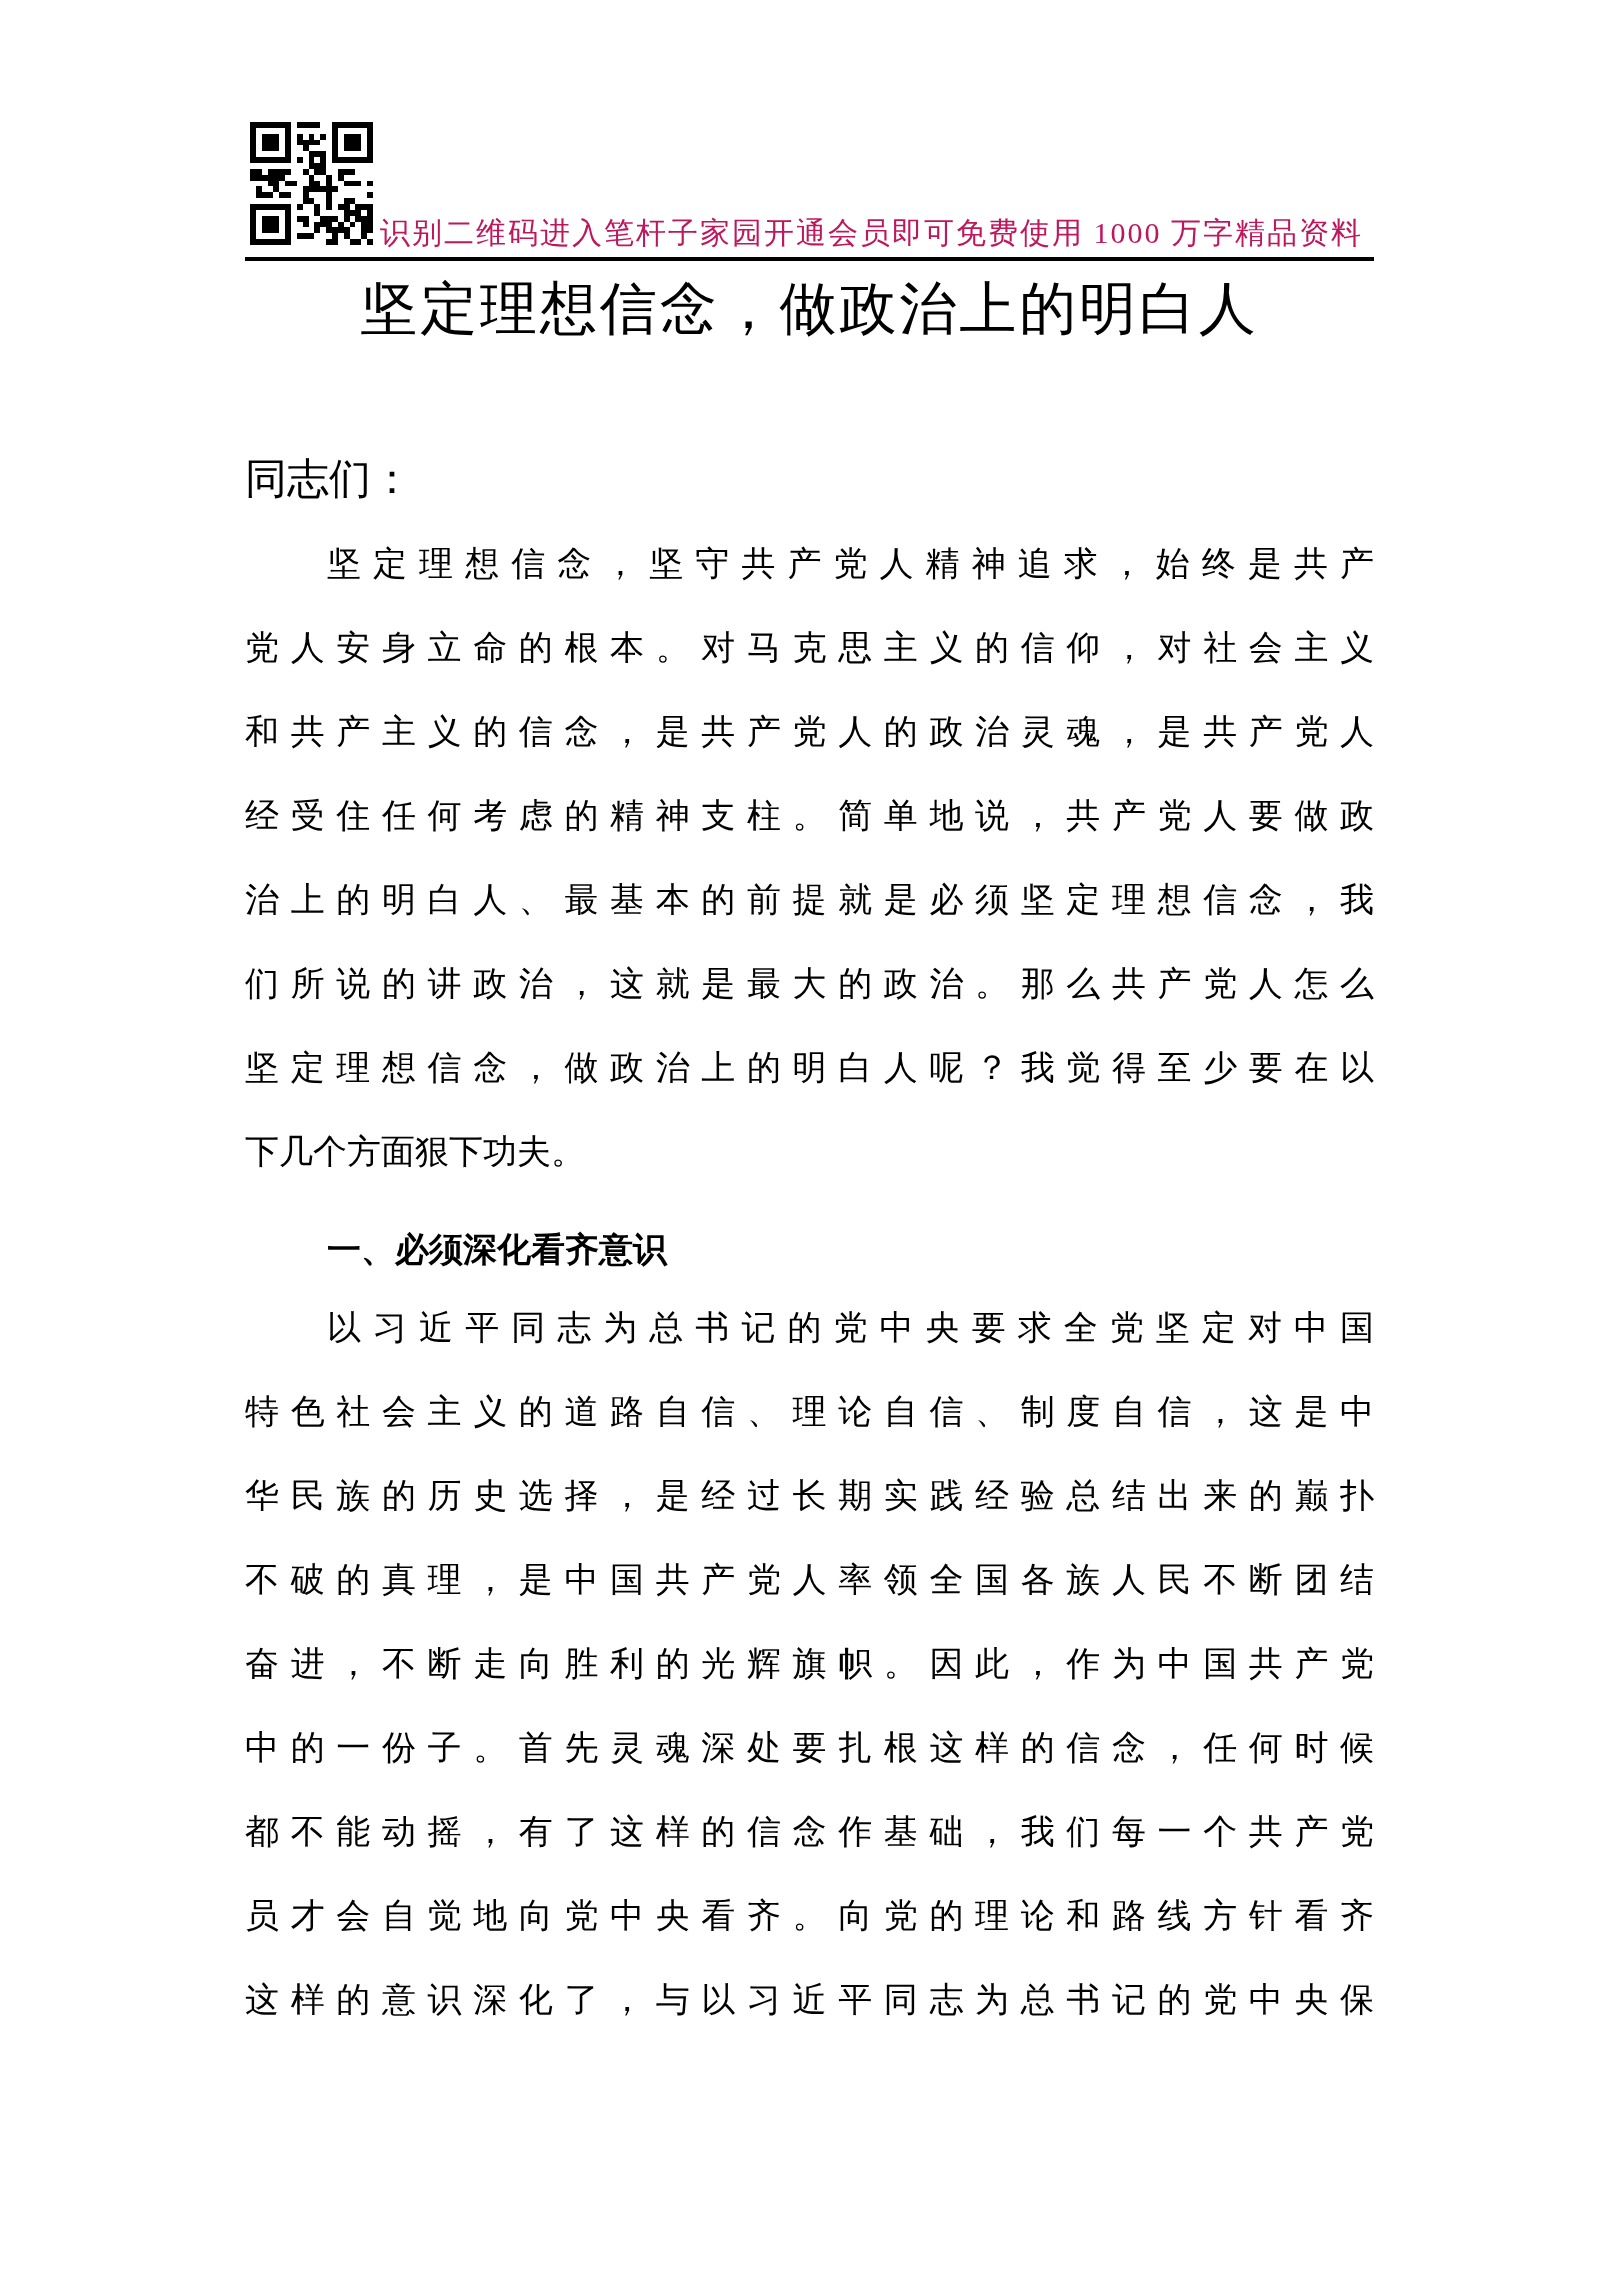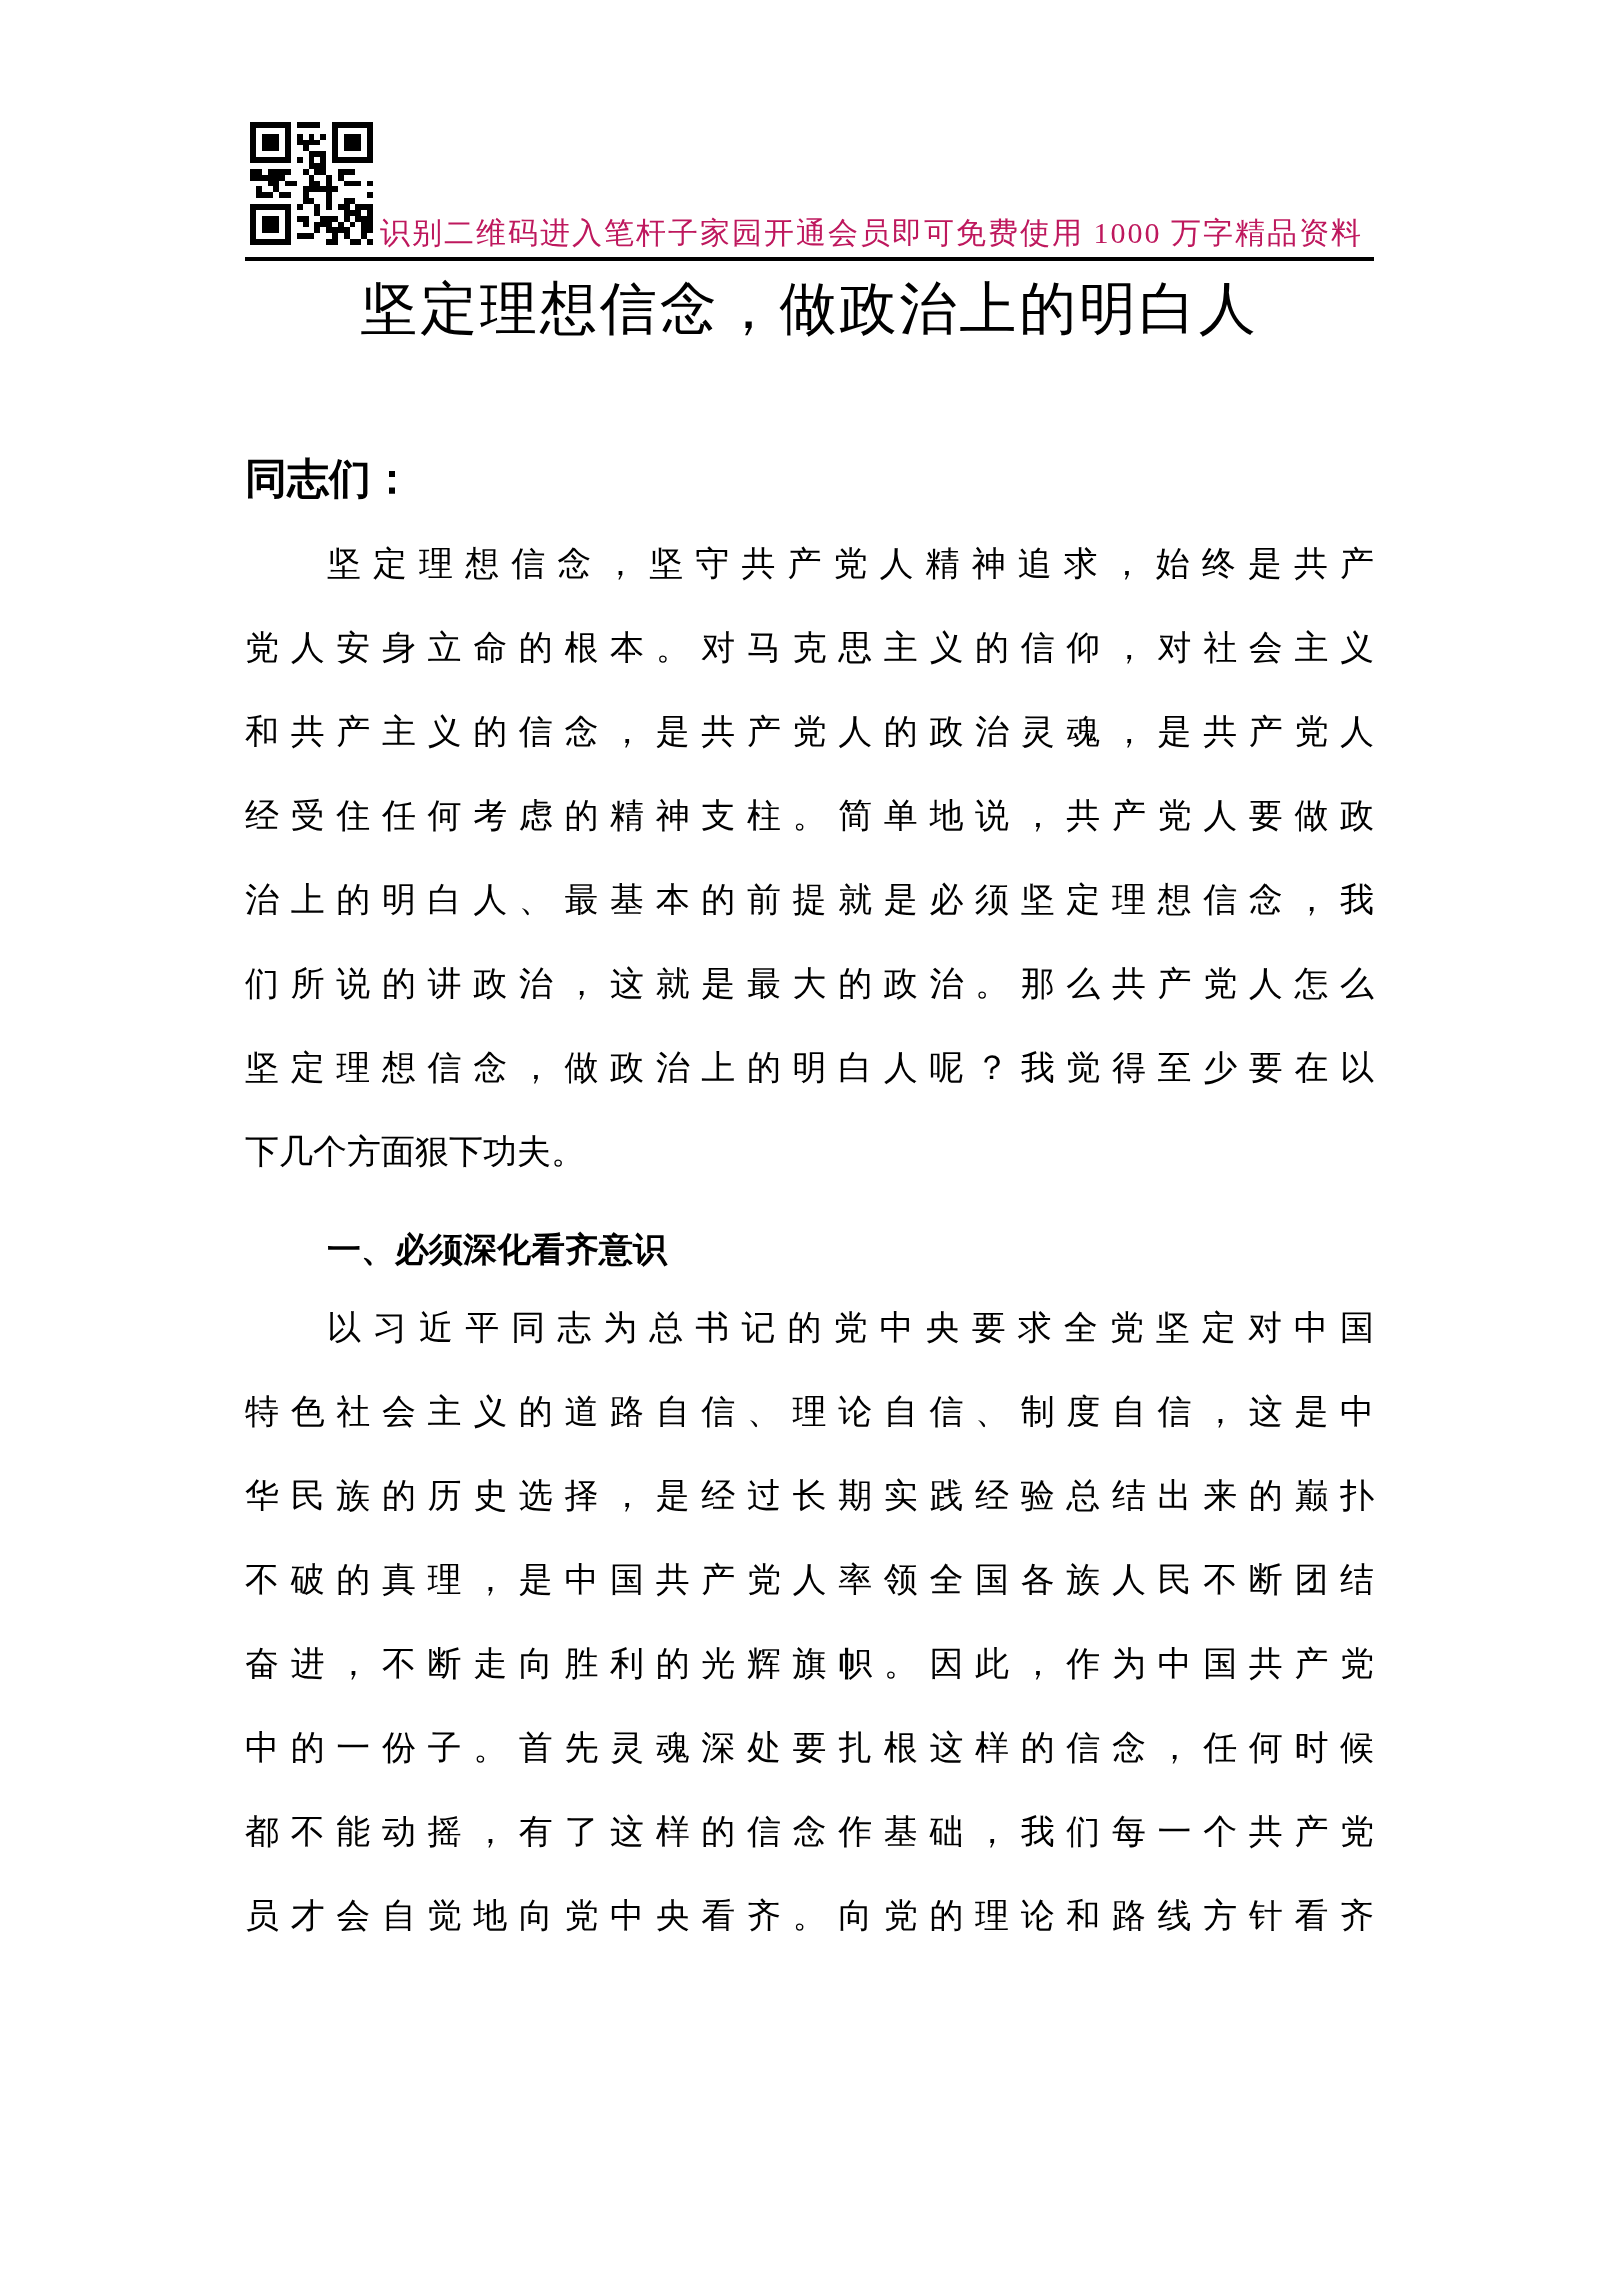--- a/index.html
+++ b/index.html
@@ -66,21 +66,21 @@
   }
   .line {
     font-size: 34px;
     height: 84px;
     line-height: 84px;
     text-align: justify;
     text-align-last: justify;
     color: #000000;
   }
   .line.salutation {
-    font-weight: bold;
+    font-weight: normal;
     font-size: 42px;
     text-align: left;
     text-align-last: left;
   }
   .line.first { text-indent: 82px; }
   .line.last {
     text-align: left;
     text-align-last: left;
   }
   .line.heading {
@@ -251,16 +251,17 @@
       <div class="line last">下几个方面狠下功夫。</div>
       <div class="line heading">一、必须深化看齐意识</div>
       <div class="line first">以习近平同志为总书记的党中央要求全党坚定对中国</div>
       <div class="line mid">特色社会主义的道路自信、理论自信、制度自信，这是中</div>
       <div class="line mid">华民族的历史选择，是经过长期实践经验总结出来的巅扑</div>
       <div class="line mid">不破的真理，是中国共产党人率领全国各族人民不断团结</div>
       <div class="line mid">奋进，不断走向胜利的光辉旗帜。因此，作为中国共产党</div>
       <div class="line mid">中的一份子。首先灵魂深处要扎根这样的信念，任何时候</div>
       <div class="line mid">都不能动摇，有了这样的信念作基础，我们每一个共产党</div>
       <div class="line mid">员才会自觉地向党中央看齐。向党的理论和路线方针看齐</div>
+      <div class="line mid">这样的意识深化了，与以习近平同志为总书记的党中央保</div>
     </div>
 
 </div>
 
 
 </body></html>

